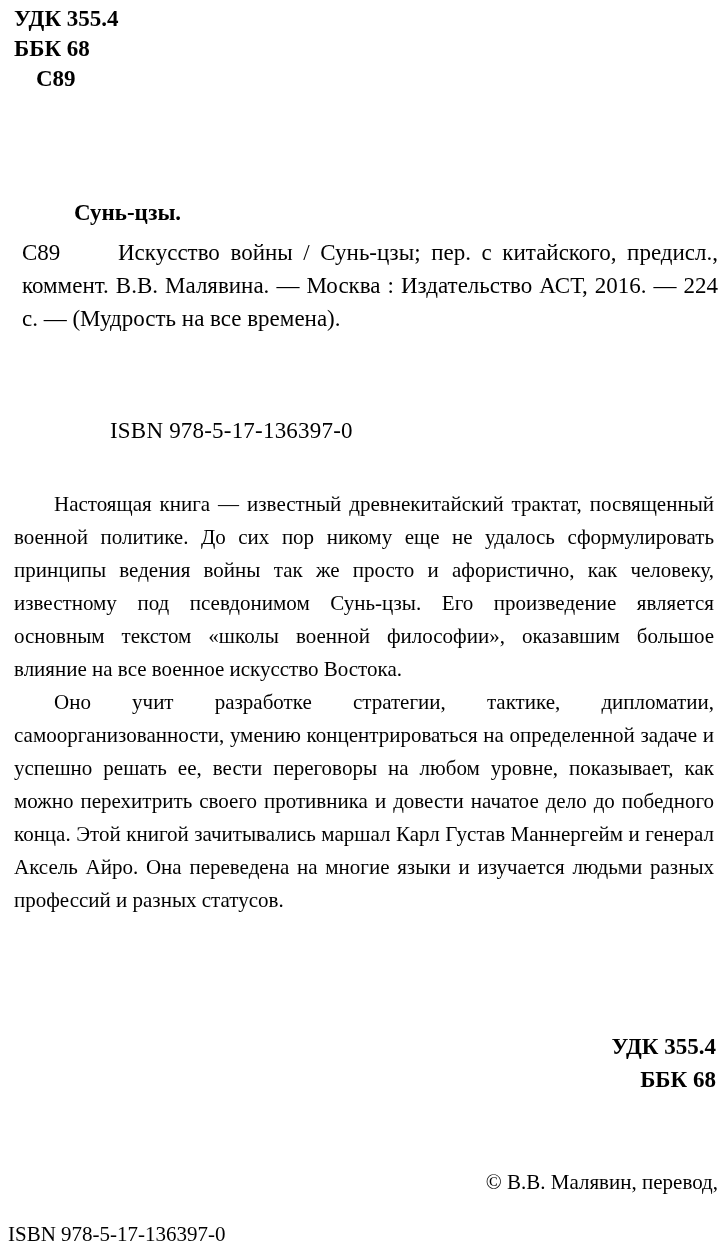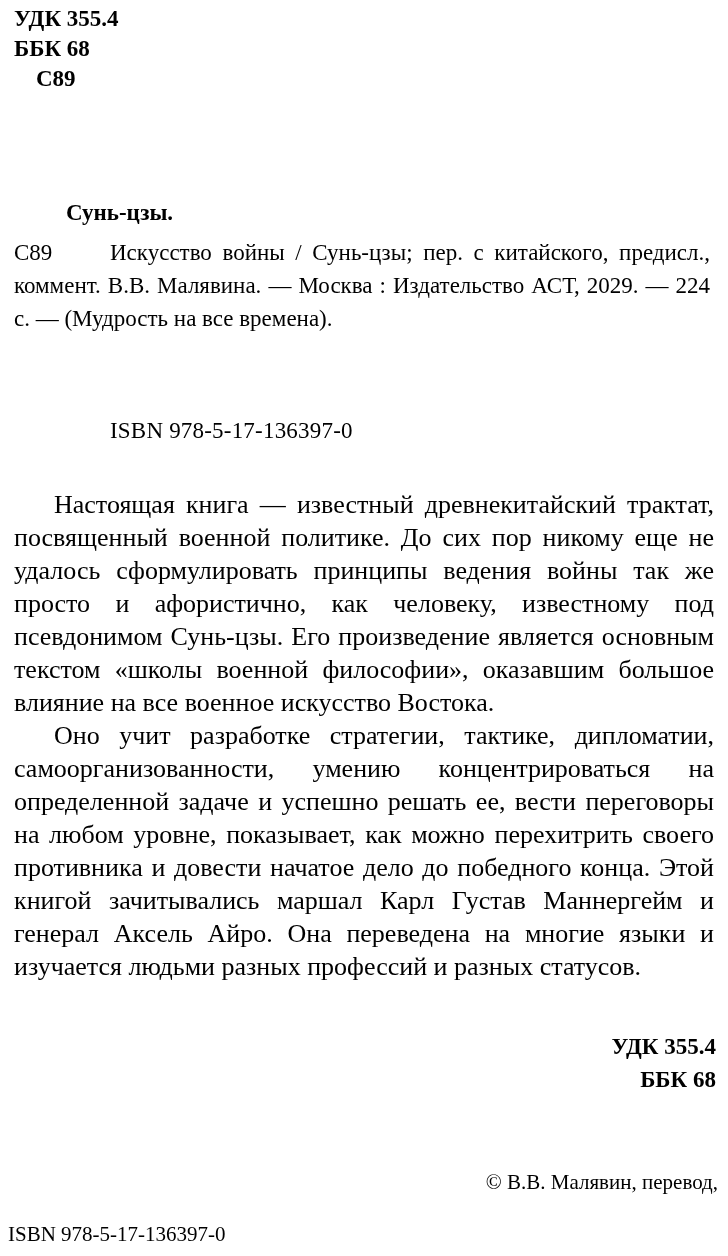--- a/index.html
+++ b/index.html
@@ -32,21 +32,21 @@
     font-size: 23px;
     line-height: 30px;
   }
   .udk-block .line-udk { margin-left: 0; }
   .udk-block .line-bbk { margin-left: 0; }
   .udk-block .line-c89 { margin-left: 22px; }
 
   
   .biblio {
     position: absolute;
-    left: 14px;
+    left: 22px;
     top: 198px;
     width: 700px;
   }
   .biblio-author {
     font-weight: bold;
     font-size: 23px;
     line-height: 30px;
     margin-left: 52px;
   }
   .biblio-body {
@@ -77,21 +77,21 @@
     font-size: 23px;
     letter-spacing: 0.2px;
   }
 
   
   .annotation {
     position: absolute;
     left: 14px;
     top: 488px;
     width: 700px;
-    font-size: 26px;
+    font-size: 21px;
     line-height: 33px;
     text-align: justify;
     text-justify: inter-word;
   }
   .annotation p {
     margin: 0;
     text-indent: 40px;
   }
 
   
@@ -131,21 +131,21 @@
   <div class="udk-block">
     <div class="line-udk">УДК 355.4</div>
     <div class="line-bbk">ББК 68</div>
     <div class="line-c89">С89</div>
   </div>
 
   <div class="biblio">
     <div class="biblio-author">Сунь-цзы.</div>
     <div class="biblio-body">
       <span class="biblio-code">С89</span>
-      <div class="biblio-text">Искусство войны / Сунь-цзы; пер. с китайского, предисл., коммент. В.В. Малявина. — Москва : Издательство АСТ, 2029. — 224 с. — (Мудрость на все времена).</div>
+      <div class="biblio-text">Искусство войны / Сунь-цзы; пер. с китайского, предисл., коммент. В.В. Малявина. — Москва : Издательство АСТ, 2016. — 224 с. — (Мудрость на все времена).</div>
     </div>
   </div>
 
   <div class="isbn-main">ISBN 978-5-17-136397-0</div>
 
   <div class="annotation">
     <p>Настоящая книга — известный древнекитайский трактат, посвященный военной политике. До сих пор никому еще не удалось сформулировать принципы ведения войны так же просто и афористично, как человеку, известному под псевдонимом Сунь-цзы. Его произведение является основным текстом «школы военной философии», оказавшим большое влияние на все военное искусство Востока.</p>
     <p>Оно учит разработке стратегии, тактике, дипломатии, самоорганизованности, умению концентрироваться на определенной задаче и успешно решать ее, вести переговоры на любом уровне, показывает, как можно перехитрить своего противника и довести начатое дело до победного конца. Этой книгой зачитывались маршал Карл Густав Маннергейм и генерал Аксель Айро. Она переведена на многие языки и изучается людьми разных профессий и разных статусов.</p>
   </div>
 

